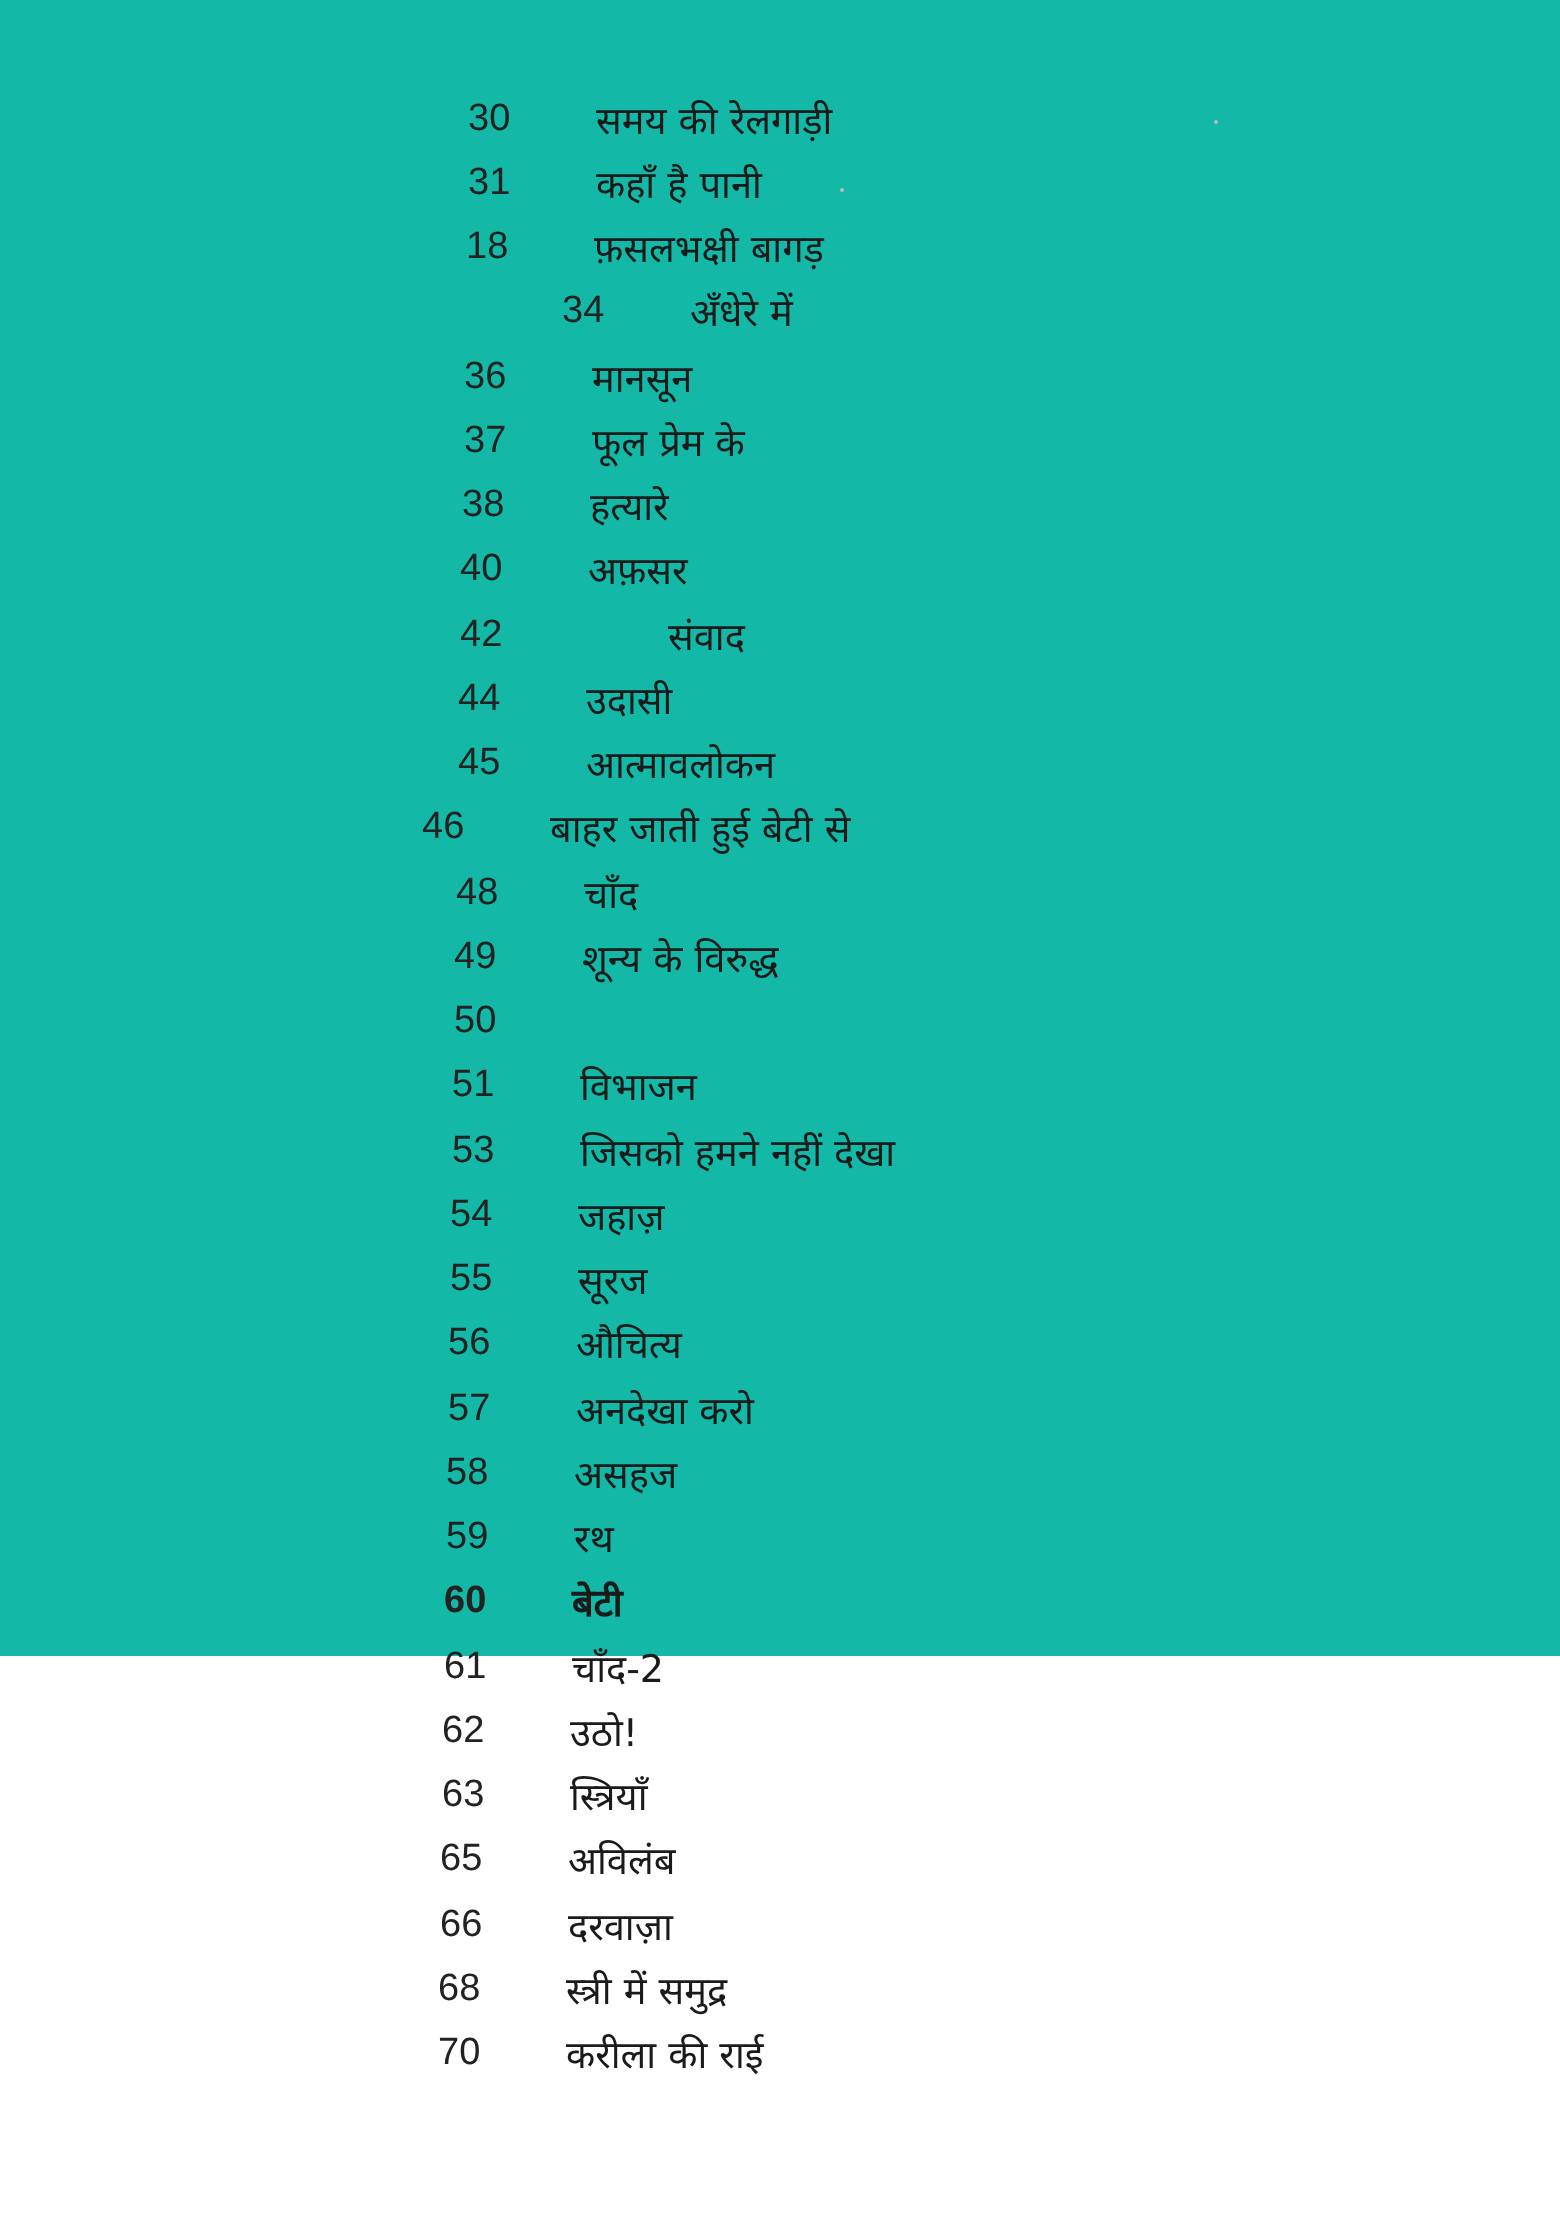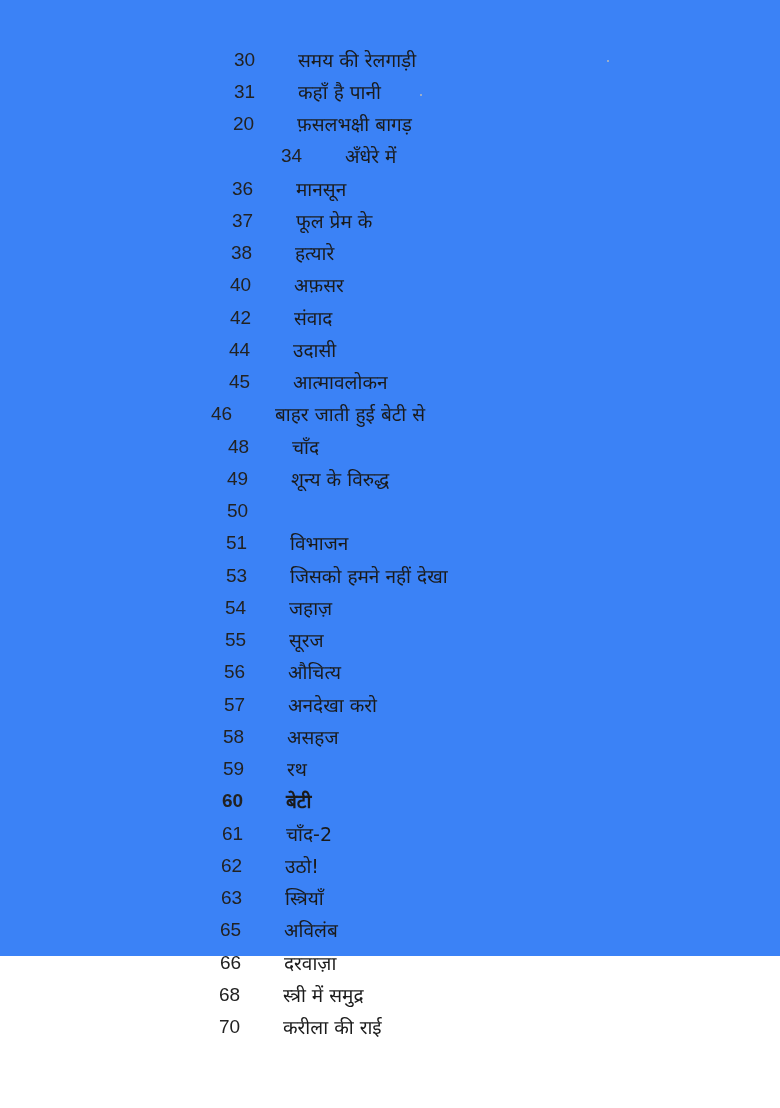--- a/index.html
+++ b/index.html
@@ -13,22 +13,22 @@
       position: relative;
       overflow: hidden;
       font-family: "DejaVu Sans", sans-serif;
       color: #1e1e1e;
     }
     .page {
       position: absolute;
       left: 0;
       top: 0;
       width: 780px;
-      height: 956px;
-      background: #3b82f6;
+      height: 828px;
+      background: #14b8a6;
     }
     .toc {
       position: absolute;
       left: 0;
       top: 44px;
       width: 780px;
     }
     .toc-row {
       position: absolute;
       height: 32px;
@@ -63,21 +63,21 @@
 
     <div class="toc-row" style="left:234px; top:0px;">
       <span class="toc-num">30</span>
       <span class="toc-title">समय की रेलगाड़ी</span>
     </div>
     <div class="toc-row" style="left:234px; top:32px;">
       <span class="toc-num">31</span>
       <span class="toc-title">कहाँ है पानी</span>
     </div>
     <div class="toc-row" style="left:233px; top:64px;">
-      <span class="toc-num">20</span>
+      <span class="toc-num">18</span>
       <span class="toc-title">फ़सलभक्षी बागड़</span>
     </div>
     <div class="toc-row" style="left:233px; top:96px;margin-left:48px;">
       <span class="toc-num">34</span>
       <span class="toc-title">अँधेरे में</span>
     </div>
     <div class="toc-row" style="left:232px; top:129px;">
       <span class="toc-num">36</span>
       <span class="toc-title">मानसून</span>
     </div>
@@ -86,21 +86,21 @@
       <span class="toc-title">फूल प्रेम के</span>
     </div>
     <div class="toc-row" style="left:231px; top:193px;">
       <span class="toc-num">38</span>
       <span class="toc-title">हत्यारे</span>
     </div>
     <div class="toc-row" style="left:230px; top:225px;">
       <span class="toc-num">40</span>
       <span class="toc-title">अफ़सर</span>
     </div>
-    <div class="toc-row" style="left:230px; top:258px;">
+    <div class="toc-row" style="left:230px; top:258px;gap:40px;">
       <span class="toc-num">42</span>
       <span class="toc-title">संवाद</span>
     </div>
     <div class="toc-row" style="left:229px; top:290px;">
       <span class="toc-num">44</span>
       <span class="toc-title">उदासी</span>
     </div>
     <div class="toc-row" style="left:229px; top:322px;">
       <span class="toc-num">45</span>
       <span class="toc-title">आत्मावलोकन</span>

